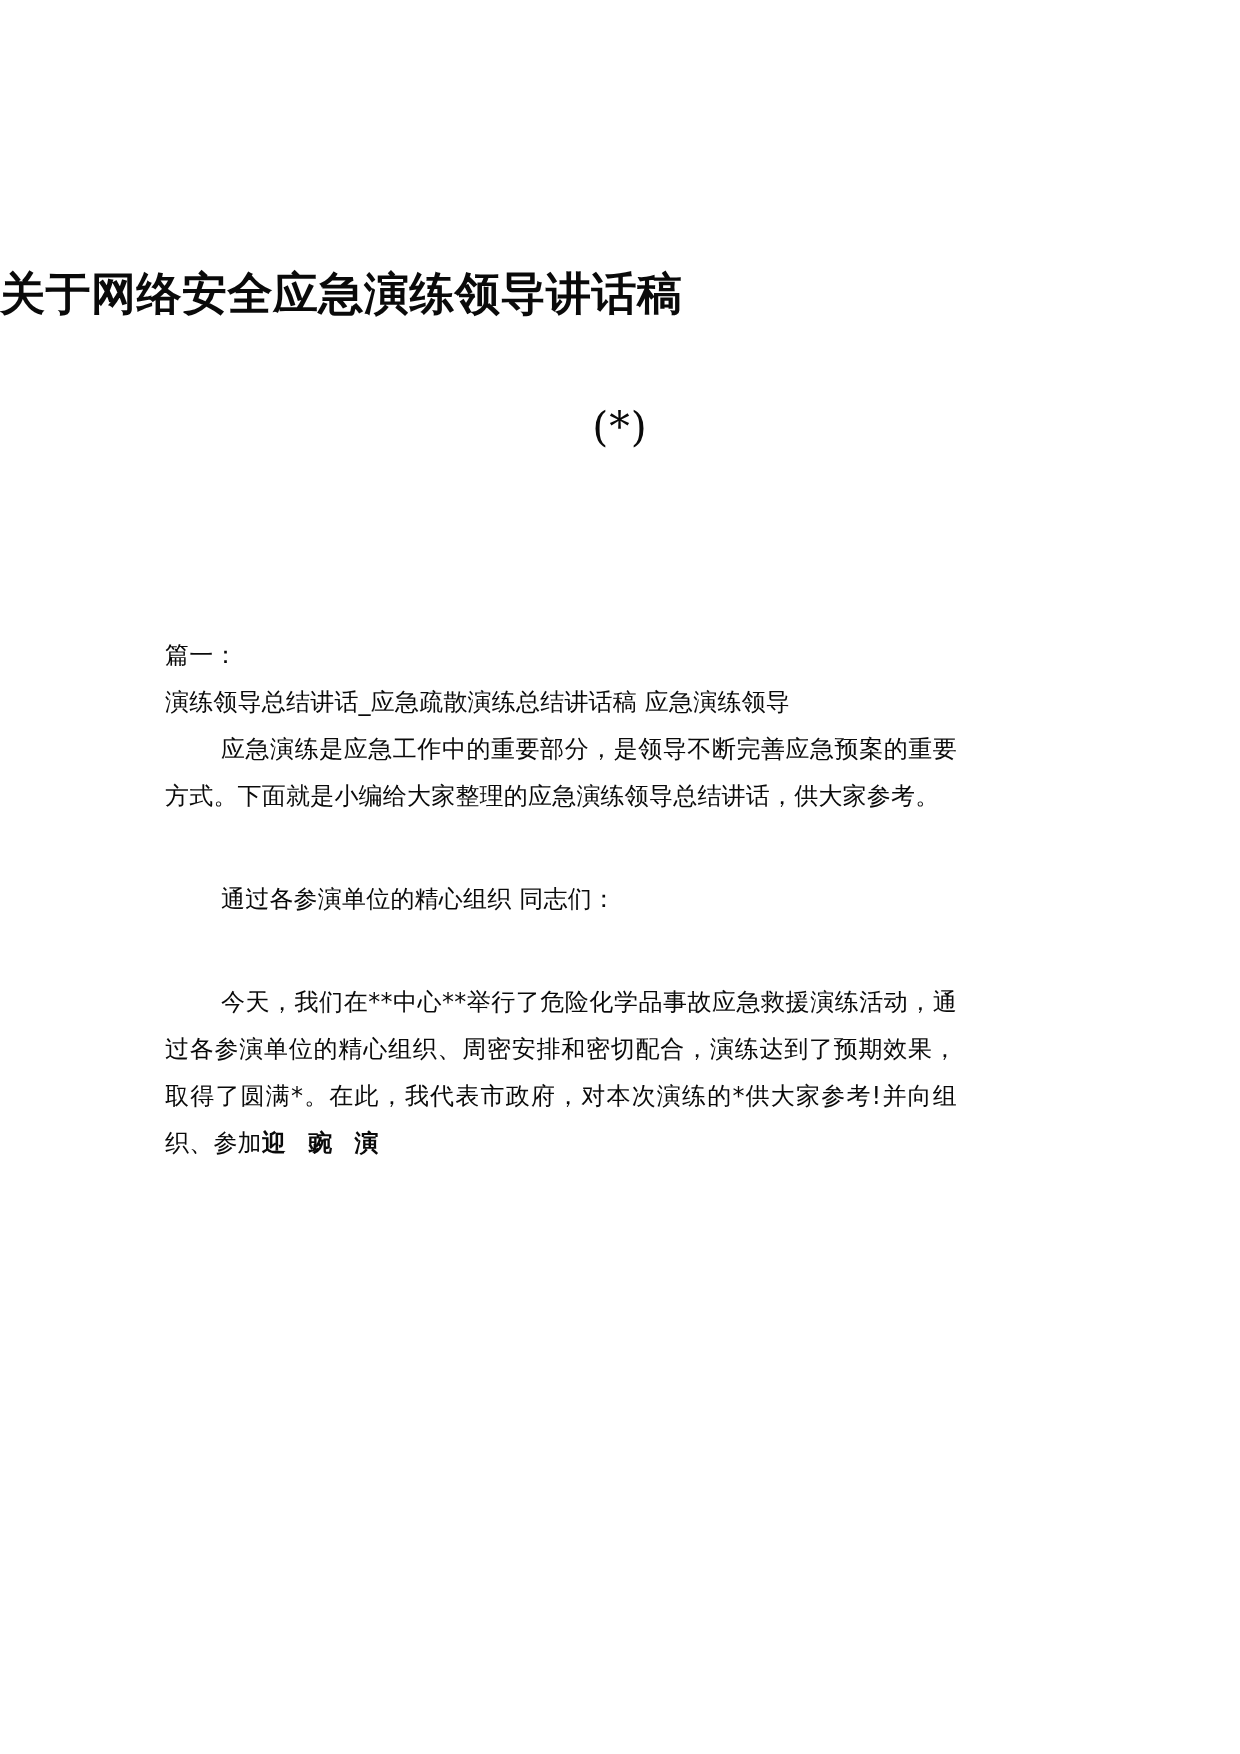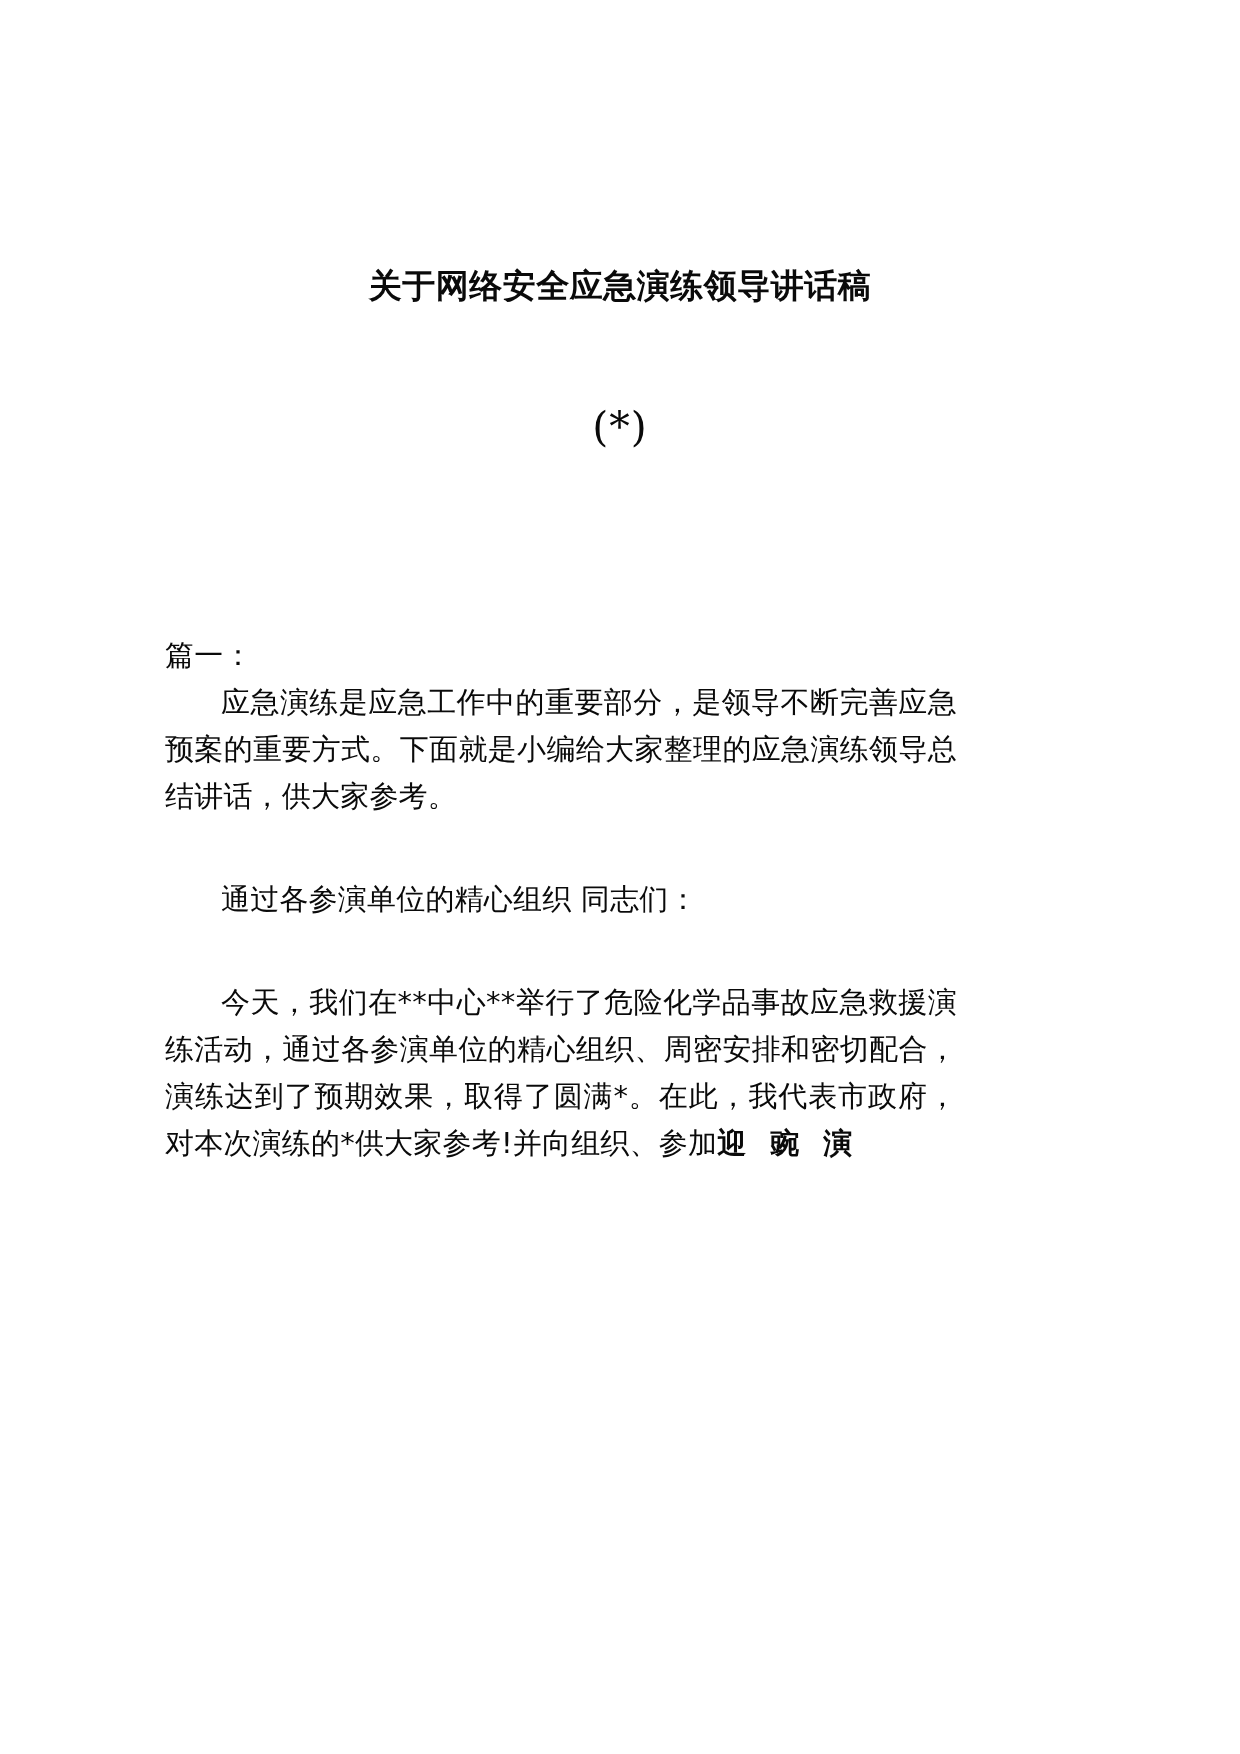--- a/index.html
+++ b/index.html
@@ -20,24 +20,24 @@
     position: absolute;
     inset: 0;
     background: #ffffff;
   }
 
   .doc-title {
     position: absolute;
     left: 0;
     right: 0;
     top: 232px;
-    text-align: center;
+    text-align: left;
     font-family: "DejaVu Sans", "Liberation Sans", sans-serif;
     font-weight: 700;
-    font-size: 33px;
+    font-size: 45px;
     line-height: 64px;
     letter-spacing: 0.5px;
     color: #0a0a0a;
   }
 
   .doc-subtitle {
     position: absolute;
     left: 0;
     right: 0;
     top: 398px;
@@ -51,21 +51,21 @@
   }
 
   .body-block {
     position: absolute;
     left: 165px;
     top: 632px;
     width: 792px;
   }
 
   .para {
-    font-size: 29px;
+    font-size: 24px;
     line-height: 47px;
     color: #0a0a0a;
     font-weight: 400;
     text-align: justify;
     letter-spacing: 0.2px;
     margin: 0;
   }
 
   .indent {
     text-indent: 56px;
@@ -83,20 +83,21 @@
 <div class="page">
 
   <h1 class="doc-title">关于网络安全应急演练领导讲话稿</h1>
 
   <div class="doc-subtitle">(*)</div>
 
   <div class="body-block">
 
     <p class="para">篇一：</p>
 
+    <p class="para">演练领导总结讲话_应急疏散演练总结讲话稿 应急演练领导</p>
 
 
     <p class="para indent">应急演练是应急工作中的重要部分，是领导不断完善应急预案的重要方式。下面就是小编给大家整理的应急演练领导总结讲话，供大家参考。</p>
 
     <div class="spacer-md"></div>
 
     <p class="para indent">通过各参演单位的精心组织 同志们：</p>
 
     <div class="spacer-md"></div>
 

